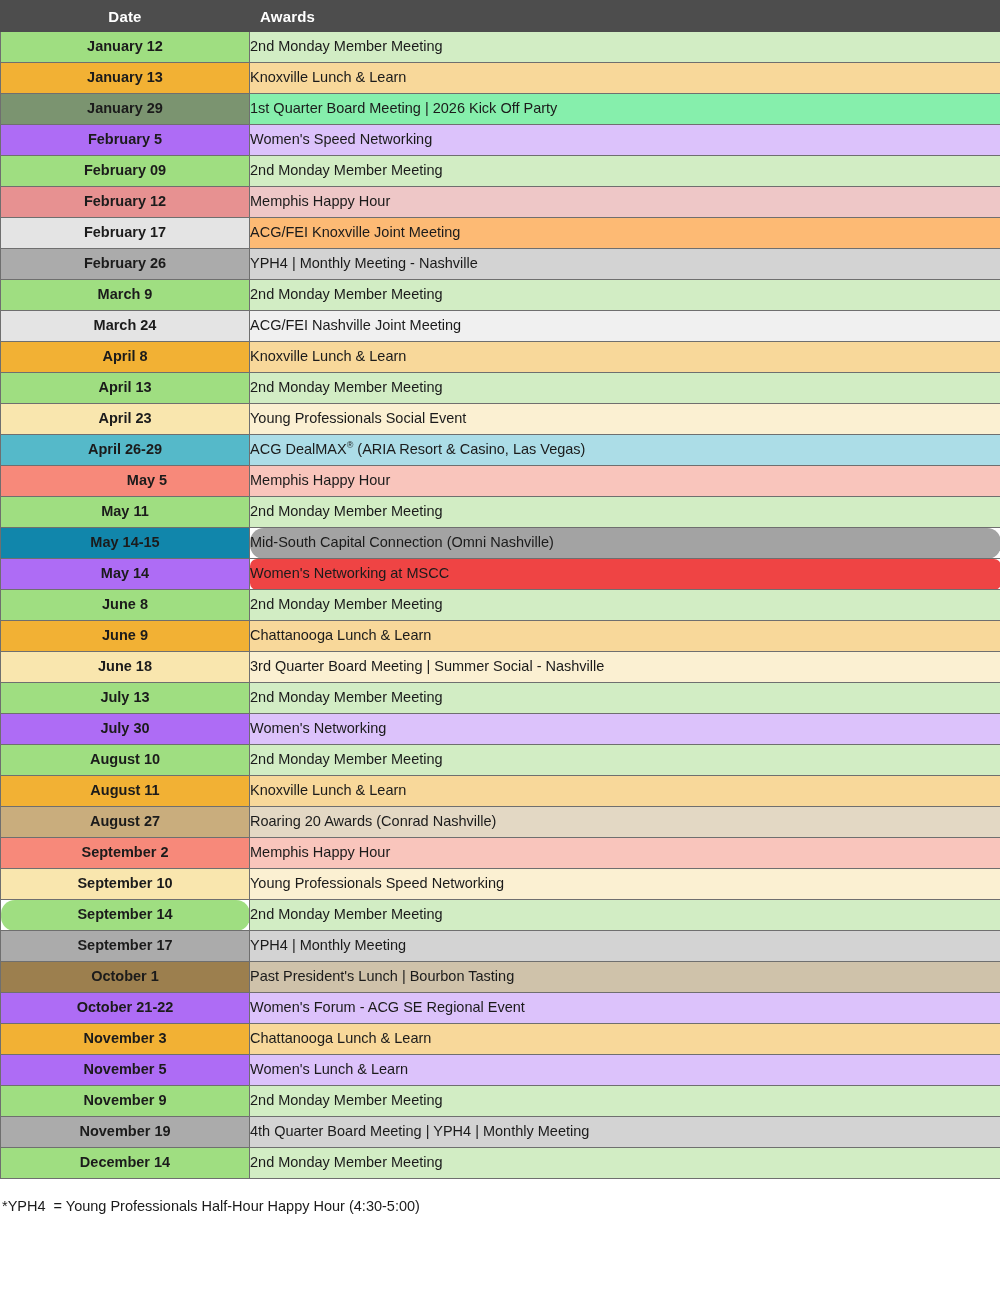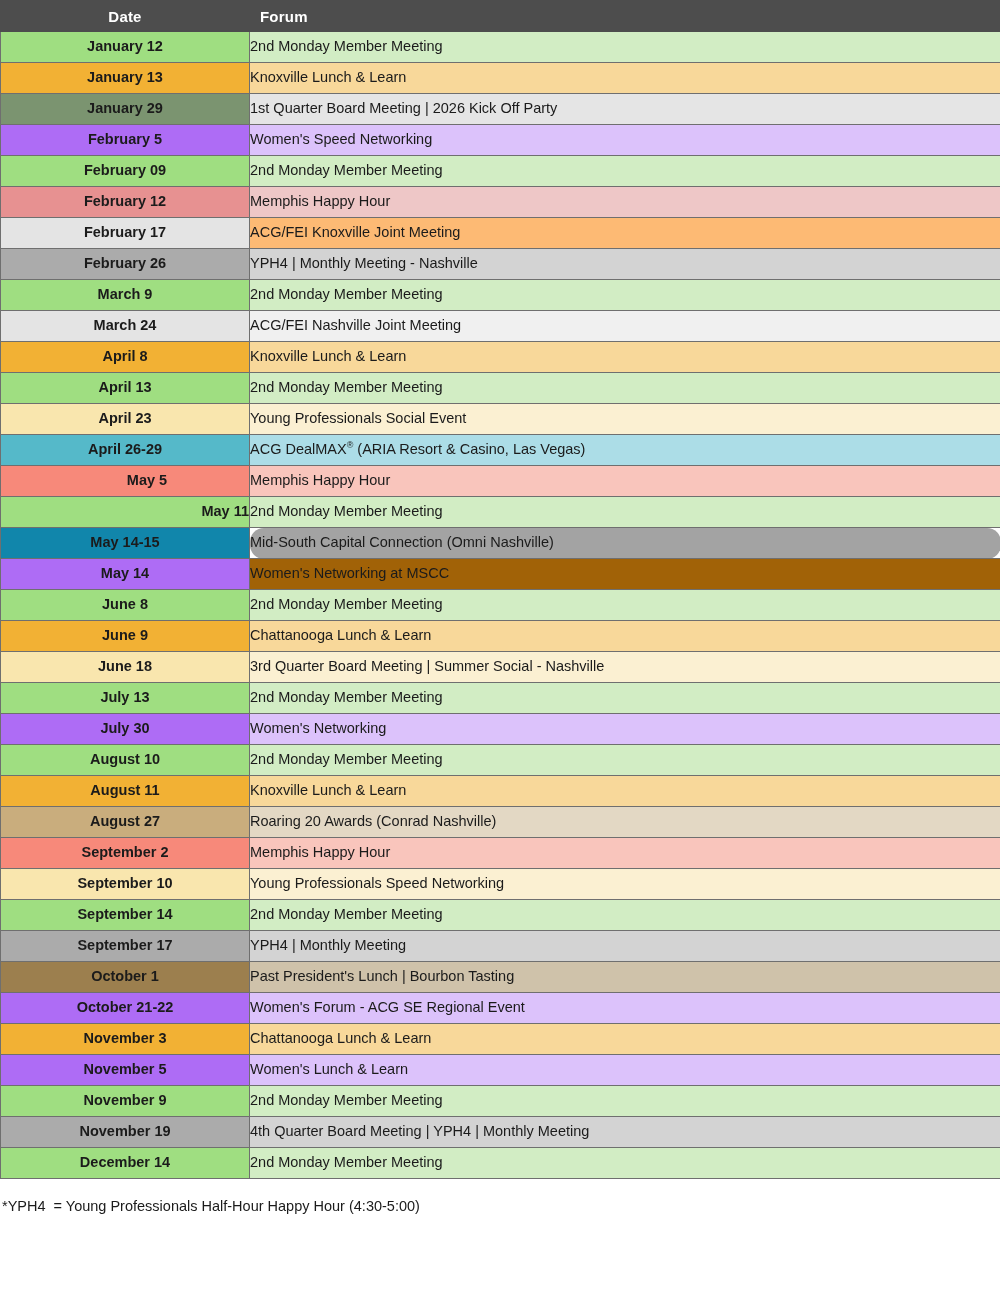--- a/index.html
+++ b/index.html
@@ -96,35 +96,35 @@
 
 <div class="calendar-wrap">
   <table class="calendar">
     <colgroup>
       <col class="col-date">
       <col class="col-event">
     </colgroup>
     <thead>
       <tr>
         <th class="th-date">Date</th>
-        <th class="th-event">Forum</th>
+        <th class="th-event">Awards</th>
       </tr>
     </thead>
     <tbody id="calendar-body">
         <tr>
           <td class="cell-date" style="background: rgb(159, 222, 129);">January 12</td>
           <td class="cell-event" style="background: rgb(210, 237, 196);">2nd Monday Member Meeting</td>
         </tr>
         <tr>
           <td class="cell-date" style="background: rgb(242, 177, 52);">January 13</td>
           <td class="cell-event" style="background: rgb(248, 216, 154);">Knoxville Lunch &amp; Learn</td>
         </tr>
         <tr>
           <td class="cell-date" style="background: rgb(123, 148, 112);">January 29</td>
-          <td class="cell-event" style="background: #e5e5e5;">1st Quarter Board Meeting | 2026 Kick Off Party</td>
+          <td class="cell-event" style="background: #86efac;">1st Quarter Board Meeting | 2026 Kick Off Party</td>
         </tr>
         <tr>
           <td class="cell-date" style="background: rgb(174, 108, 245);">February 5</td>
           <td class="cell-event" style="background: rgb(220, 194, 251);">Women's Speed Networking</td>
         </tr>
         <tr>
           <td class="cell-date" style="background: rgb(159, 222, 129);">February 09</td>
           <td class="cell-event" style="background: rgb(210, 237, 196);">2nd Monday Member Meeting</td>
         </tr>
         <tr>
@@ -161,30 +161,30 @@
         </tr>
         <tr>
           <td class="cell-date" style="background: rgb(85, 185, 201);">April 26-29</td>
           <td class="cell-event" style="background: rgb(172, 221, 231);">ACG DealMAX<sup class="reg">®</sup> (ARIA Resort &amp; Casino, Las Vegas)</td>
         </tr>
         <tr>
           <td class="cell-date" style="background: rgb(247, 137, 122); padding-left: 44px;">May 5</td>
           <td class="cell-event" style="background: rgb(249, 197, 188);">Memphis Happy Hour</td>
         </tr>
         <tr>
-          <td class="cell-date" style="background: rgb(159, 222, 129); text-align: right;">May 11</td>
+          <td class="cell-date" style="background: rgb(159, 222, 129);">May 11</td>
           <td class="cell-event" style="background: rgb(210, 237, 196);">2nd Monday Member Meeting</td>
         </tr>
         <tr>
           <td class="cell-date" style="background: rgb(17, 134, 171);">May 14-15</td>
           <td class="cell-event" style="background: #a3a3a3; border-radius: 14px;">Mid-South Capital Connection (Omni Nashville)</td>
         </tr>
         <tr>
           <td class="cell-date" style="background: rgb(174, 108, 245);">May 14</td>
-          <td class="cell-event" style="background: #a16207;">Women's Networking at MSCC</td>
+          <td class="cell-event" style="background: #ef4444; border-radius: 7px;">Women's Networking at MSCC</td>
         </tr>
         <tr>
           <td class="cell-date" style="background: rgb(159, 222, 129);">June 8</td>
           <td class="cell-event" style="background: rgb(210, 237, 196);">2nd Monday Member Meeting</td>
         </tr>
         <tr>
           <td class="cell-date" style="background: rgb(242, 177, 52);">June 9</td>
           <td class="cell-event" style="background: rgb(248, 216, 154);">Chattanooga Lunch &amp; Learn</td>
         </tr>
         <tr>
@@ -213,21 +213,21 @@
         </tr>
         <tr>
           <td class="cell-date" style="background: rgb(247, 137, 122);">September 2</td>
           <td class="cell-event" style="background: rgb(249, 197, 188);">Memphis Happy Hour</td>
         </tr>
         <tr>
           <td class="cell-date" style="background: rgb(249, 230, 174);">September 10</td>
           <td class="cell-event" style="background: rgb(251, 240, 210);">Young Professionals Speed Networking</td>
         </tr>
         <tr>
-          <td class="cell-date" style="background: rgb(159, 222, 129);">September 14</td>
+          <td class="cell-date" style="background: rgb(159, 222, 129); border-radius: 14px;">September 14</td>
           <td class="cell-event" style="background: rgb(210, 237, 196);">2nd Monday Member Meeting</td>
         </tr>
         <tr>
           <td class="cell-date" style="background: rgb(171, 171, 171);">September 17</td>
           <td class="cell-event" style="background: rgb(211, 211, 211);">YPH4 | Monthly Meeting</td>
         </tr>
         <tr>
           <td class="cell-date" style="background: rgb(156, 127, 78);">October 1</td>
           <td class="cell-event" style="background: rgb(207, 194, 170);">Past President's Lunch | Bourbon Tasting</td>
         </tr>

